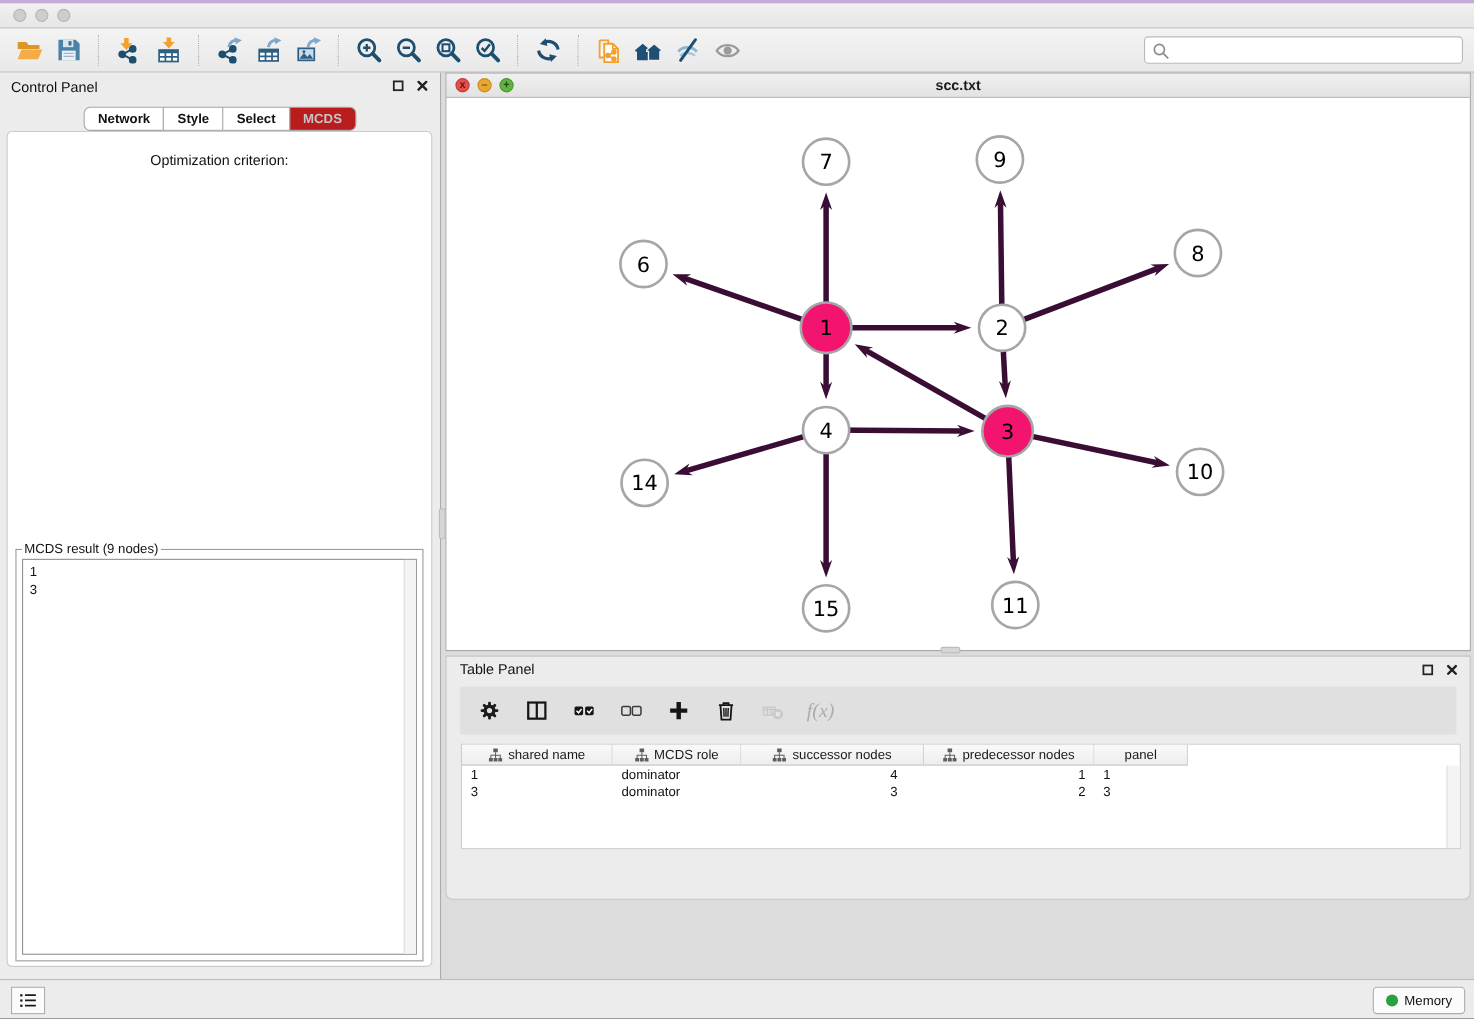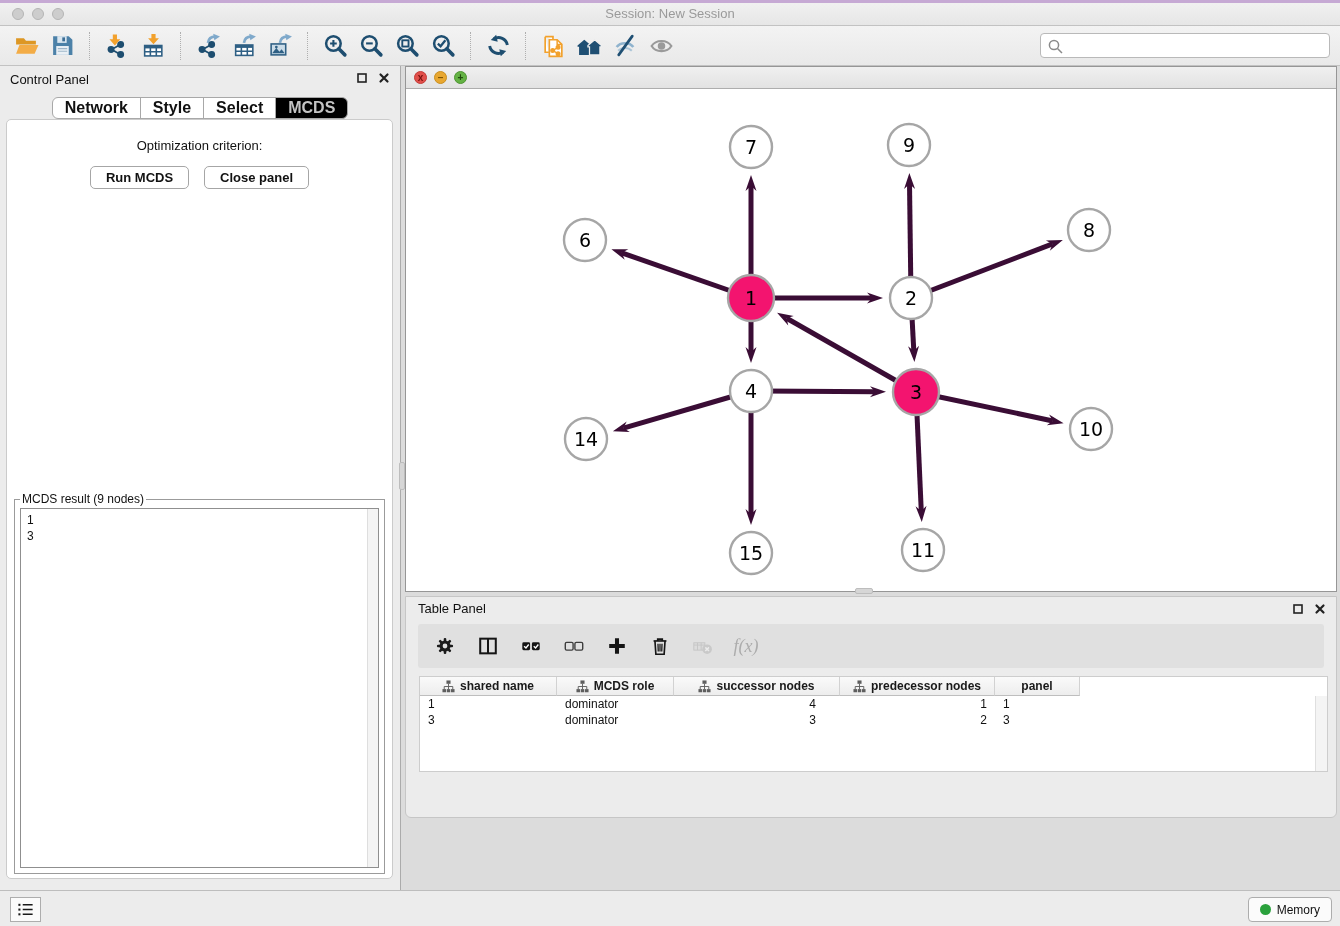--- a/index.html
+++ b/index.html
@@ -33,24 +33,24 @@
   #search-wrap svg { position:absolute; left:6px; top:4px; width:16px; height:16px; }
   #search-wrap input { position:absolute; left:26px; top:1px; right:4px; height:21px;
     border:none; outline:none; font-size:13px; background:transparent; }
   
   .panel-head-title { font-size:13px; color:#111; }
   .panel-icons { position:absolute; right:10px; top:6px; display:flex; gap:10px; align-items:center; }
   .panel-icons svg { width:12px; height:12px; }
   
   .seg-row { display:flex; justify-content:center; }
   .seg { height:22px; line-height:20px; padding:0 12px; background:#FFF; border:1px solid #A8A8A8;
-    font-size:16px; font-weight:bold; color:#111; margin-left:-1px; position:relative; }
+    font-size:12px; font-weight:bold; color:#111; margin-left:-1px; position:relative; }
   .seg:first-child { border-radius:6px 0 0 6px; margin-left:0; }
   .seg:last-child { border-radius:0 6px 6px 0; }
-  .seg.active { background:#000000; color:#C4C4C4; }
+  .seg.active { background:#b91c1c; color:#C4C4C4; }
   
   #control-panel { position:absolute; left:0; top:66px; width:401px; height:824px;
     background:#ECECEC; border-right:1px solid #ABABAB; }
   #control-panel .head { position:absolute; left:10px; top:6px; }
   #cp-tabs { position:absolute; left:0; right:0; top:31px; }
   #cp-body { position:absolute; left:6px; right:7px; top:53px; bottom:11px;
     background:#ffffff; border:1px solid #CBCBCB; border-radius:5px; }
   #opt-label { margin-top:18px; text-align:center; font-size:13px; }
   #opt-select { position:relative; margin:12px auto 0; width:310px; height:23px; background:#FFF;
     border:1px solid #A6A6A6; border-radius:5px; font-size:13px; line-height:21px; padding-left:10px; }
@@ -91,21 +91,21 @@
     padding-left:14px; }
   #tp-toolbar .icon-btn { width:26px; height:26px; }
   #tp-toolbar svg { width:22px; height:22px; }
   #tp-toolbar .fx { font-family:"Liberation Serif", serif; font-style:italic; font-size:18px;
     color:#ACACAC; }
   #tp-table { position:absolute; left:13px; right:8px; top:79px; bottom:45px; background:#FFF;
     border:1px solid #CDCDCD; overflow:hidden; }
   #tp-header { display:flex; height:19px; }
   .th { background:linear-gradient(#FAFAFA,#EDEDED); border-right:1px solid #D2D2D2;
     border-bottom:1px solid #BEBEBE; display:flex; align-items:center; justify-content:center;
-    gap:5px; font-size:12px; color:#1A1A1A;font-weight:bold; }
+    gap:5px; font-size:12px; color:#1A1A1A; }
   .th svg { width:13px; height:13px; }
   .tr { display:flex; height:16px; }
   .td { font-size:12px; line-height:16px; color:#111; }
   #tp-vscroll { position:absolute; right:0; top:19px; bottom:0; width:12px; background:#F4F4F4;
     border-left:1px solid #DFDFDF; }
   #tp-tabs { position:absolute; left:0; right:0; bottom:5px; }
   
   #statusbar { position:absolute; left:0; top:890px; width:1340px; height:36px;
     background:#ECECEC; border-top:1px solid #BDBDBD; }
   #status-list-btn { position:absolute; left:10px; top:6px; width:31px; height:25px;
@@ -122,21 +122,20 @@
 
 <div id="app">
 
   <div id="titlebar">
     <div class="accent"></div>
     <div class="traffic">
       <div class="dot"></div>
       <div class="dot"></div>
       <div class="dot"></div>
     </div>
-    <div class="title">Session: New Session</div>
   </div>
 
   <div id="toolbar">
     <div class="tb-groups">
         <div class="icon-btn">
           <svg viewBox="0 0 24 24">
             <path d="M2 5 h7.5 l2 2.5 H21 v3.5 H2 z" fill="#DD9724"></path>
    <path d="M2 20 l3.2-8.5 H23.5 L19.8 20 z" fill="#F3AC46"></path>
           </svg>
         </div>
@@ -302,42 +301,39 @@
         </svg>
     </div>
     <div id="cp-tabs" class="seg-row">
         <div class="seg">Network</div>
         <div class="seg">Style</div>
         <div class="seg">Select</div>
         <div class="seg active">MCDS</div>
       </div>
     <div id="cp-body">
       <div id="opt-label">Optimization criterion:</div>
-      <div id="cp-buttons">
-        <div class="soft-btn">Run MCDS</div>
-        <div class="soft-btn">Close panel</div>
-      </div>
       <fieldset id="mcds-fieldset">
         <legend>MCDS result (9 nodes)</legend>
         <div id="mcds-result-area">
           <pre>1
 3</pre>
           <div id="mcds-scrollbar"></div>
         </div>
       </fieldset>
     </div>
   </div>
 
   <div id="network-window">
     <div id="nw-titlebar">
       <div id="nw-traffic">
         <div class="dot" style="background:#E1504B;border:1px solid #C43B38;color:#7A1210;">x</div>
         <div class="dot" style="background:#E8A73077;background:#E8A730;border:1px solid #C98E1E;color:#7A5200;">–</div>
         <div class="dot" style="background:#64B244;border:1px solid #4D9431;color:#1F4D0D;">+</div>
       </div>
+      <div class="title">scc.txt</div>
     </div>
     <div id="nw-canvas">
       <svg width="930" height="502" viewBox="0 0 930 502" style="font-family:'DejaVu Sans',sans-serif;">
           <g>
             <line x1="345" y1="209" x2="345" y2="97" stroke="#3A0D35" stroke-width="5"></line>
             <polygon points="345,86 350.5,102 345,97 339.5,102" fill="#3A0D35"></polygon>
           </g>
           <g>
             <line x1="345" y1="209" x2="215.81738614269537" y2="163.86390600166465" stroke="#3A0D35" stroke-width="5"></line>
             <polygon points="205.43299517937103,160.23562482170794 222.35170444327568,160.3209292381646 215.81738614269537,163.86390600166465 218.723423263319,170.70532020148895" fill="#3A0D35"></polygon>

